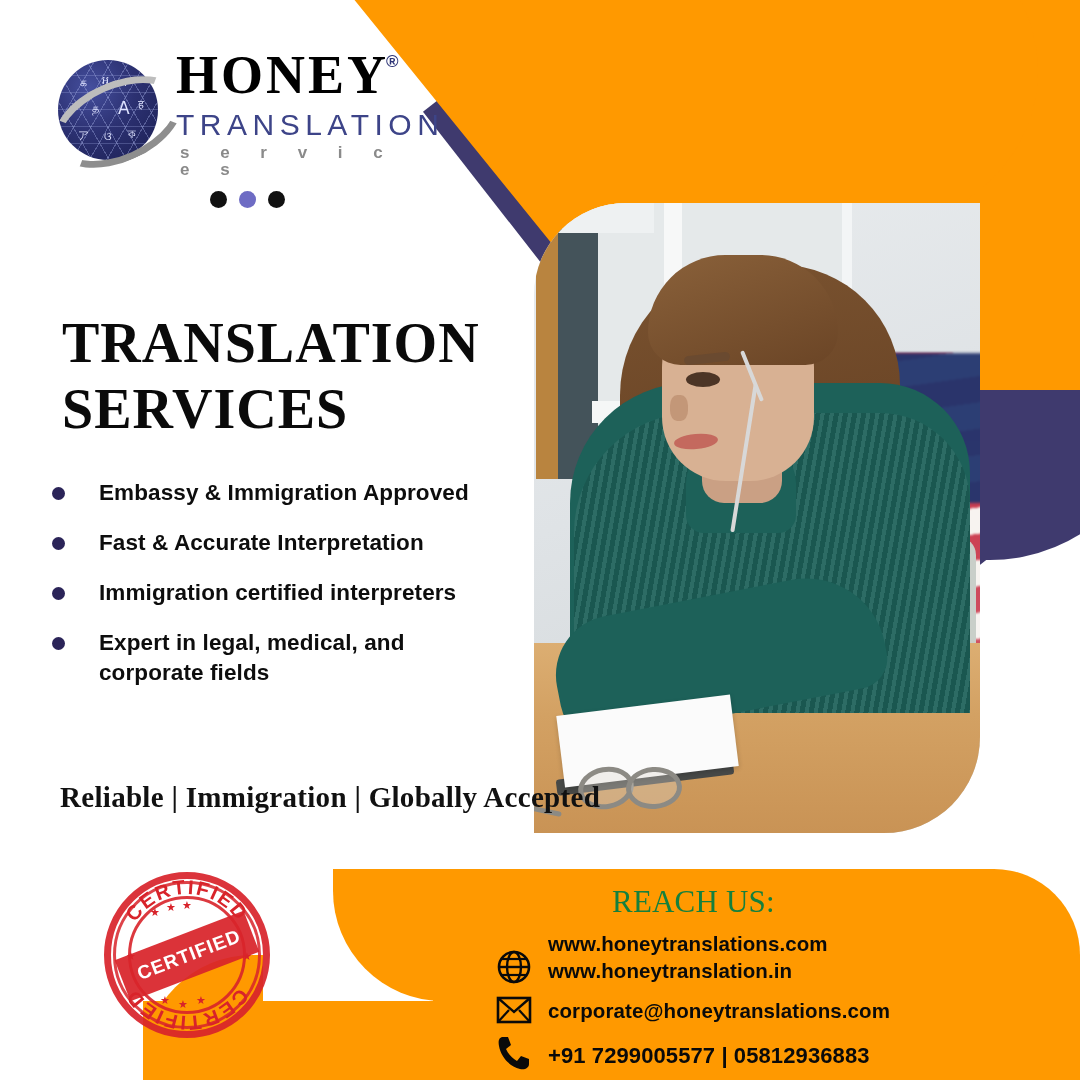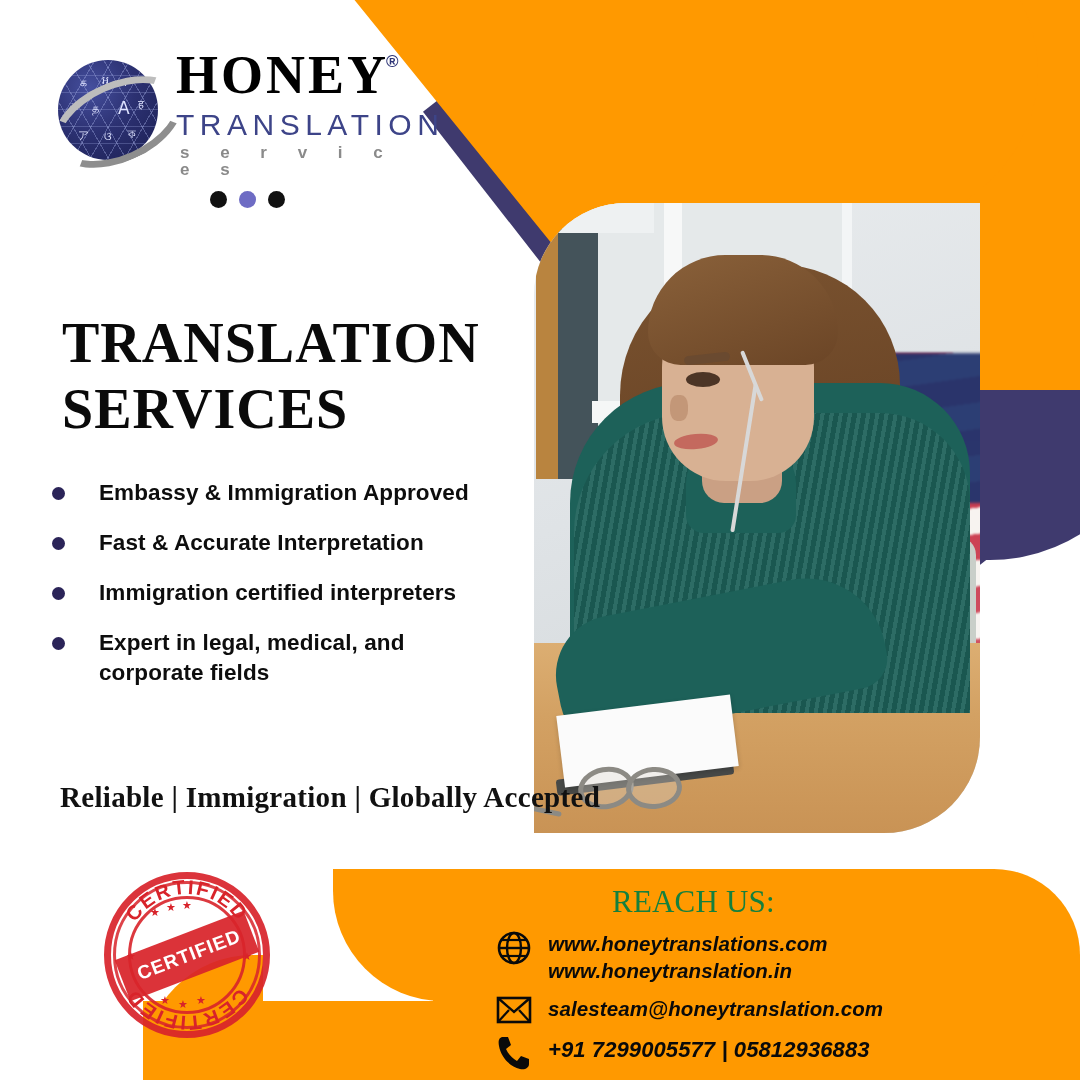--- a/index.html
+++ b/index.html
@@ -191,21 +191,21 @@
     border-radius:0 0 0 110px;
   }
   .footer-notch-curve2{
     position:absolute;left:143px;top:955px;width:120px;height:125px;background:#FF9900;
     border-radius:110px 0 0 0;
   }
   .reach{position:absolute;left:612px;top:884px;font-family:"Liberation Serif",serif;
     font-size:31px;font-weight:400;color:#15803d;letter-spacing:.2px;}
 
   .contact{position:absolute;left:492px;top:930px;width:580px;}
-  .c-row{display:flex;align-items:flex-start;margin-bottom:10px;font-style:italic;}
+  .c-row{display:flex;align-items:flex-end;margin-bottom:10px;}
   .c-icon{width:44px;flex:0 0 44px;display:flex;align-items:center;justify-content:center;}
   .c-text{margin-left:12px;font-size:20.5px;font-weight:700;color:#0a0a0a;line-height:1.33;
     letter-spacing:.1px;}
   .c-text .l2{display:block;}
   .phone-row .c-text{font-size:22px;}
 </style>
 </head>
 <body>
 
 <div class="canvas">
@@ -333,21 +333,21 @@
 
     <div class="c-row">
       <span class="c-icon">
         <svg width="36" height="30" viewBox="0 0 36 30">
           <rect x="2" y="3" width="32" height="24" fill="none" stroke="#0a0a0a" stroke-width="2.6"></rect>
           <polyline points="2,3 18,17 34,3" fill="none" stroke="#0a0a0a" stroke-width="2.4"></polyline>
           <line x1="2" y1="27" x2="13" y2="15" stroke="#0a0a0a" stroke-width="2.2"></line>
           <line x1="34" y1="27" x2="23" y2="15" stroke="#0a0a0a" stroke-width="2.2"></line>
         </svg>
       </span>
-      <span class="c-text">salesteam@honeytranslation.com</span>
+      <span class="c-text">corporate@honeytranslations.com</span>
     </div>
 
     <div class="c-row phone-row">
       <span class="c-icon">
         <svg width="34" height="36" viewBox="0 0 34 36">
           <path d="M6 2 C2 2 1 6 2 11 C4 22 12 31 23 34 C28 35 32 33 32 29 L32 24 L24 21 L20 26 C15 23 11 19 9 14 L14 10 L11 2 Z" fill="#0a0a0a"></path>
         </svg>
       </span>
       <span class="c-text">+91 7299005577  |  05812936883</span>
     </div>

